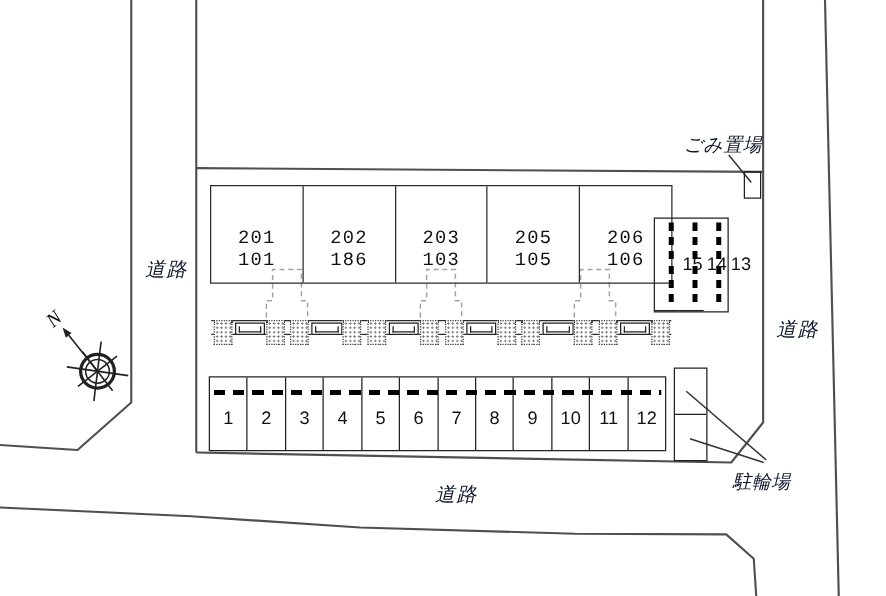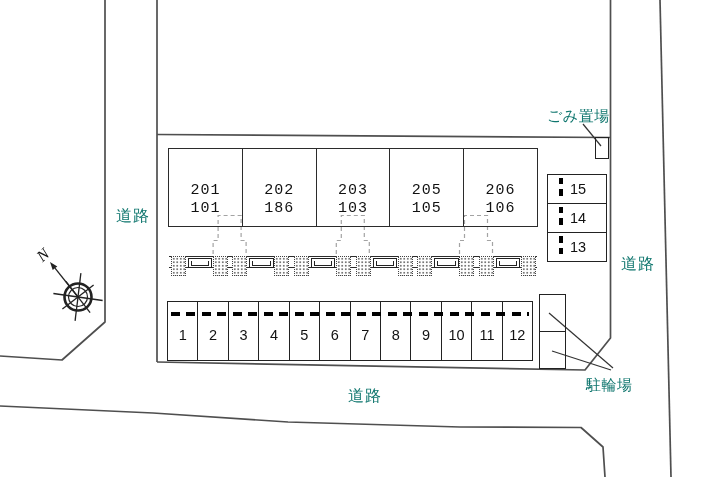--- a/index.html
+++ b/index.html
@@ -48,40 +48,40 @@
     display:flex;align-items:center;justify-content:center;}
   .stall:last-child{border-right:none;}
   .stall span{font-size:14.5px;margin-top:8px;}
   .stall-dash{
     position:absolute;left:171px;top:311.5px;width:358px;height:4.6px;
     background:repeating-linear-gradient(90deg,#000 0 9px,transparent 9px 15.5px);
   }
 
   
   .side-stalls{
-    position:absolute;left:547px;top:174px;width:60px;height:88px;
-    border:1.4px solid #222;box-sizing:border-box;display:flex;flex-direction:column;background:transparent;
+    position:absolute;left:523px;top:174px;width:60px;height:76px;
+    border:1.4px solid #222;box-sizing:border-box;display:flex;flex-direction:row;background:transparent;
   }
   .side-row{flex:1 1 0;position:relative;border-bottom:1.2px solid #222;box-sizing:border-box;}
   .side-row:last-child{border-bottom:none;}
   .side-dash{
     position:absolute;left:10.5px;top:3px;bottom:3px;width:4px;
     background:repeating-linear-gradient(180deg,#000 0 6.5px,transparent 6.5px 11.5px);
   }
   .side-row span{position:absolute;left:22px;top:50%;transform:translateY(-50%);font-size:14.5px;}
 
   
   .bike-rect{position:absolute;left:539px;top:294px;width:27px;height:75px;
     border:1.3px solid #222;box-sizing:border-box;background:transparent;}
   .bike-divider{position:absolute;left:0;right:0;top:36px;border-top:1.2px solid #222;}
   .garbage-box{position:absolute;left:595px;top:137px;width:14px;height:22px;
     border:1.3px solid #222;box-sizing:border-box;background:transparent;}
 
   
-  .lbl{position:absolute;white-space:nowrap;color:#0f766e;}
+  .lbl{position:absolute;white-space:nowrap;color:#0f172a;font-style:italic;}
   .lbl-road{font-size:16px;letter-spacing:1px;}
   .lbl-small{font-size:15px;letter-spacing:0.5px;}
 </style>
 </head>
 <body>
 
 <div class="canvas">
 
   <svg class="lines" viewBox="0 0 709 477">
     <g fill="none" stroke="#4f4f4f" stroke-width="1.7" stroke-linejoin="round">

